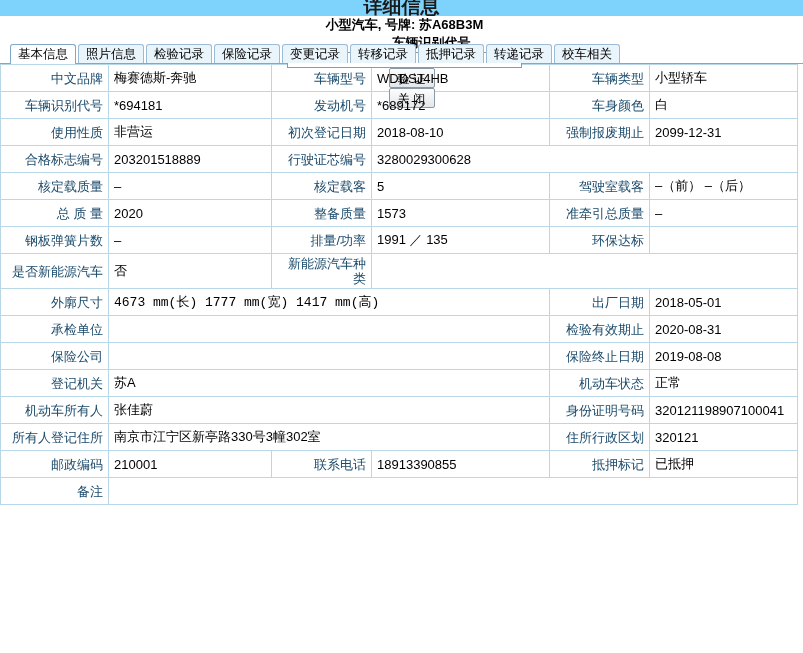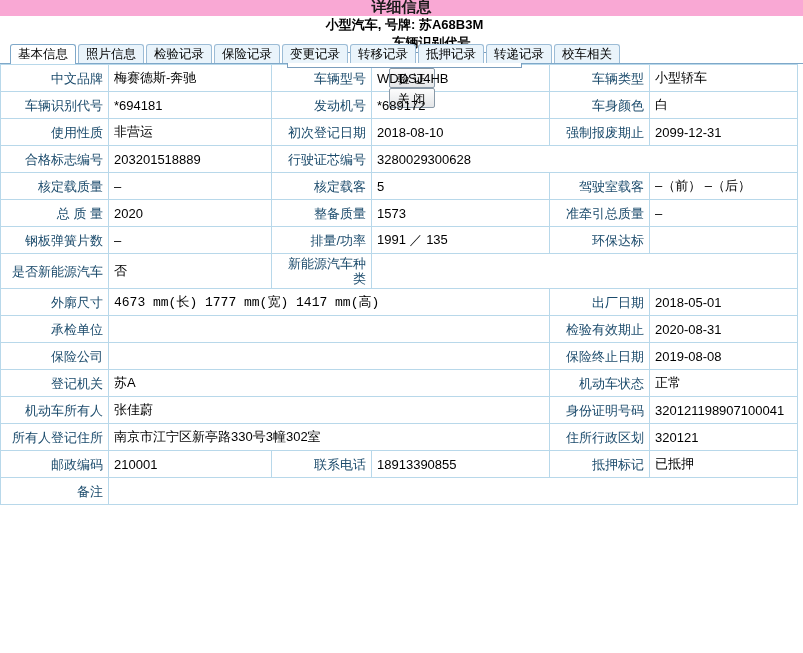--- a/index.html
+++ b/index.html
@@ -18,26 +18,26 @@
   .page {
     position: relative;
     width: 803px;
     height: 653px;
     background: #fff;
   }
   
   .title-bar {
     height: 16px;
     text-align: center;
-    font-size: 15px;
+    font-size: 19px;
     font-weight: bold;
     color: #1a1a1a;
     line-height: 14px;
     overflow: hidden;
-    background: #f9a8d4;
+    background: #7dd3fc;
   }
   
   .toolbar {
     display: flex;
     align-items: center;
     height: 26px;
     padding: 0 4px;
     background: #ffffff;
     border-bottom: 0px solid #ccc;
     flex-direction: column;

